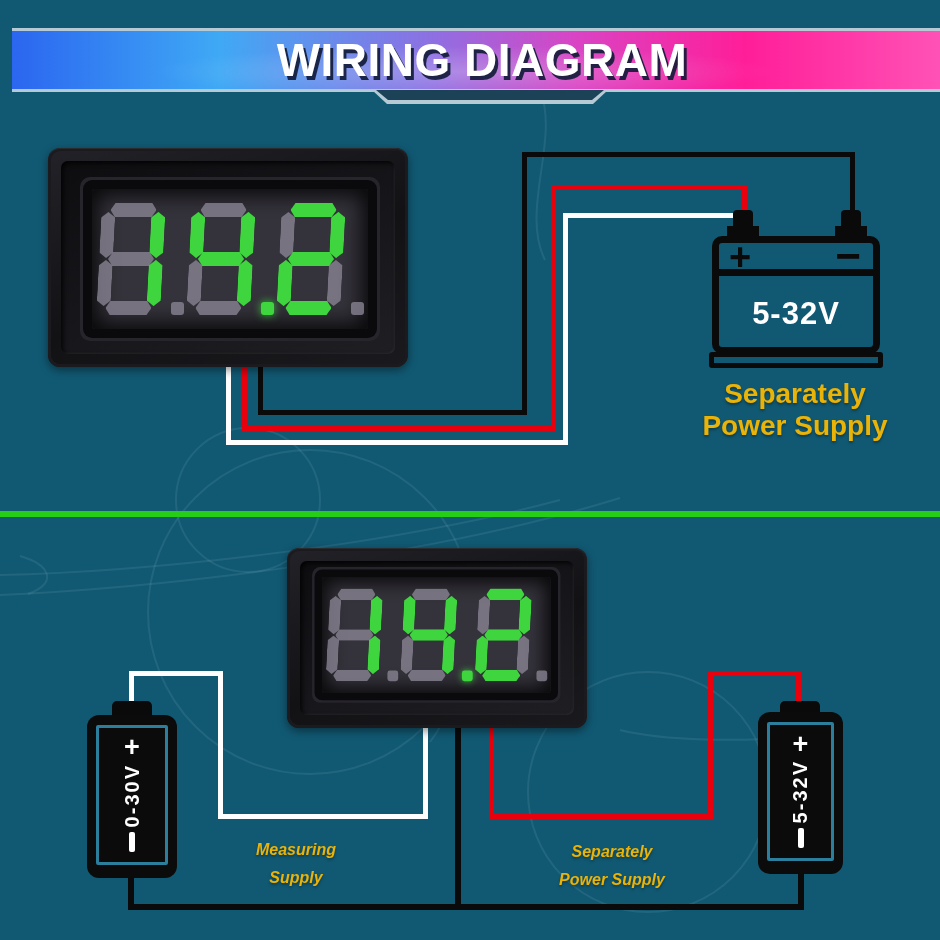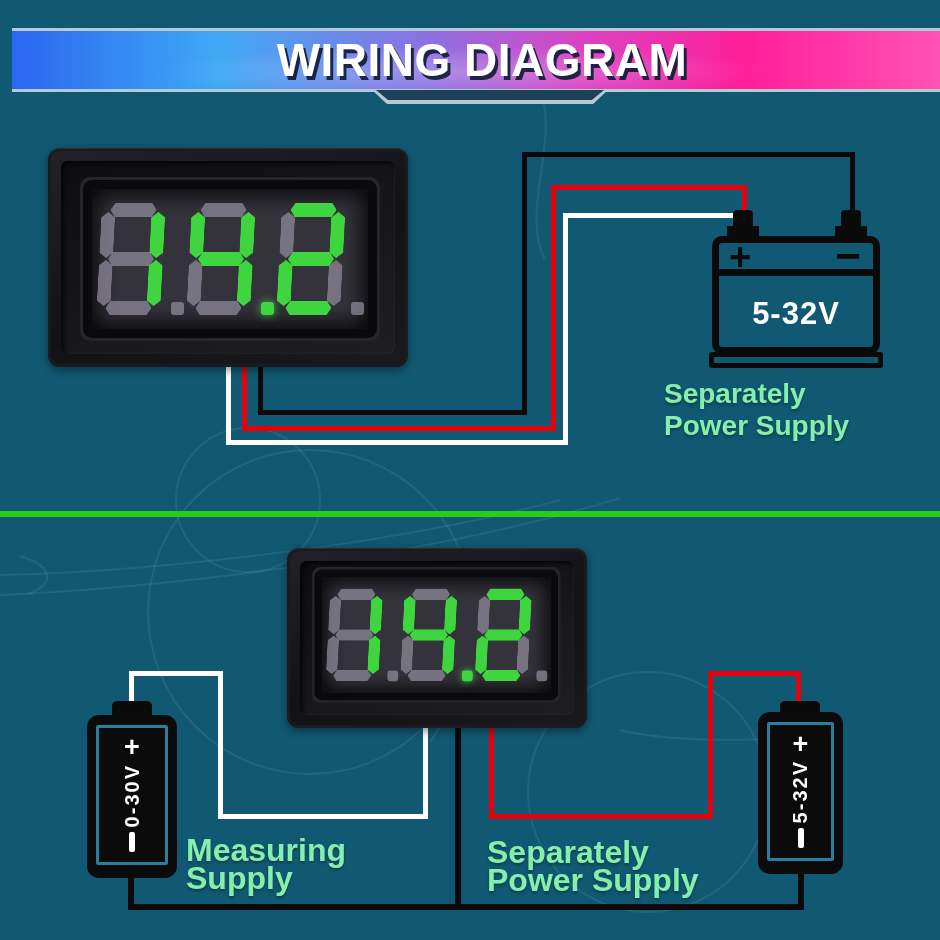--- a/index.html
+++ b/index.html
@@ -76,24 +76,24 @@
   .cell-body{position:absolute;background:#0b0b0b;border-radius:12px;z-index:2;}
   .cell-inner{position:absolute;left:9px;top:10px;right:9px;bottom:13px;background:#0b0b0b;
     border:3px solid #2C7E9D;border-radius:2px;display:flex;flex-direction:column;
     align-items:center;justify-content:space-between;padding:7px 0 10px;box-sizing:border-box;}
   .cell-plus{font-size:27px;font-weight:bold;color:#fff;line-height:24px;}
   .cell-label{writing-mode:vertical-rl;transform:rotate(180deg);
     font-size:20px;font-weight:bold;color:#fff;letter-spacing:2px;}
   .cell-minus{width:6px;height:20px;background:#fff;border-radius:2px;}
 
   
-  .caption{position:absolute;z-index:2;color:#86efac;font-weight:bold;
+  .caption{position:absolute;z-index:2;text-align:center;color:#eab308;font-weight:bold;
     text-shadow:0 2px 3px rgba(0,0,0,.35);}
   .caption-lg{font-size:28px;line-height:32px;}
-  .caption-sm{font-size:32px;line-height:28px;}
+  .caption-sm{font-size:16px;line-height:28px;font-style:italic;}
 </style>
 </head>
 <body>
 
 <div class="stage">
 
   <svg class="traces" width="940" height="940" viewBox="0 0 940 940">
     <g fill="none" stroke="#cfe8f2" stroke-opacity="0.09" stroke-width="2">
       <circle cx="310" cy="612" r="162"></circle>
       <circle cx="248" cy="500" r="72"></circle>

